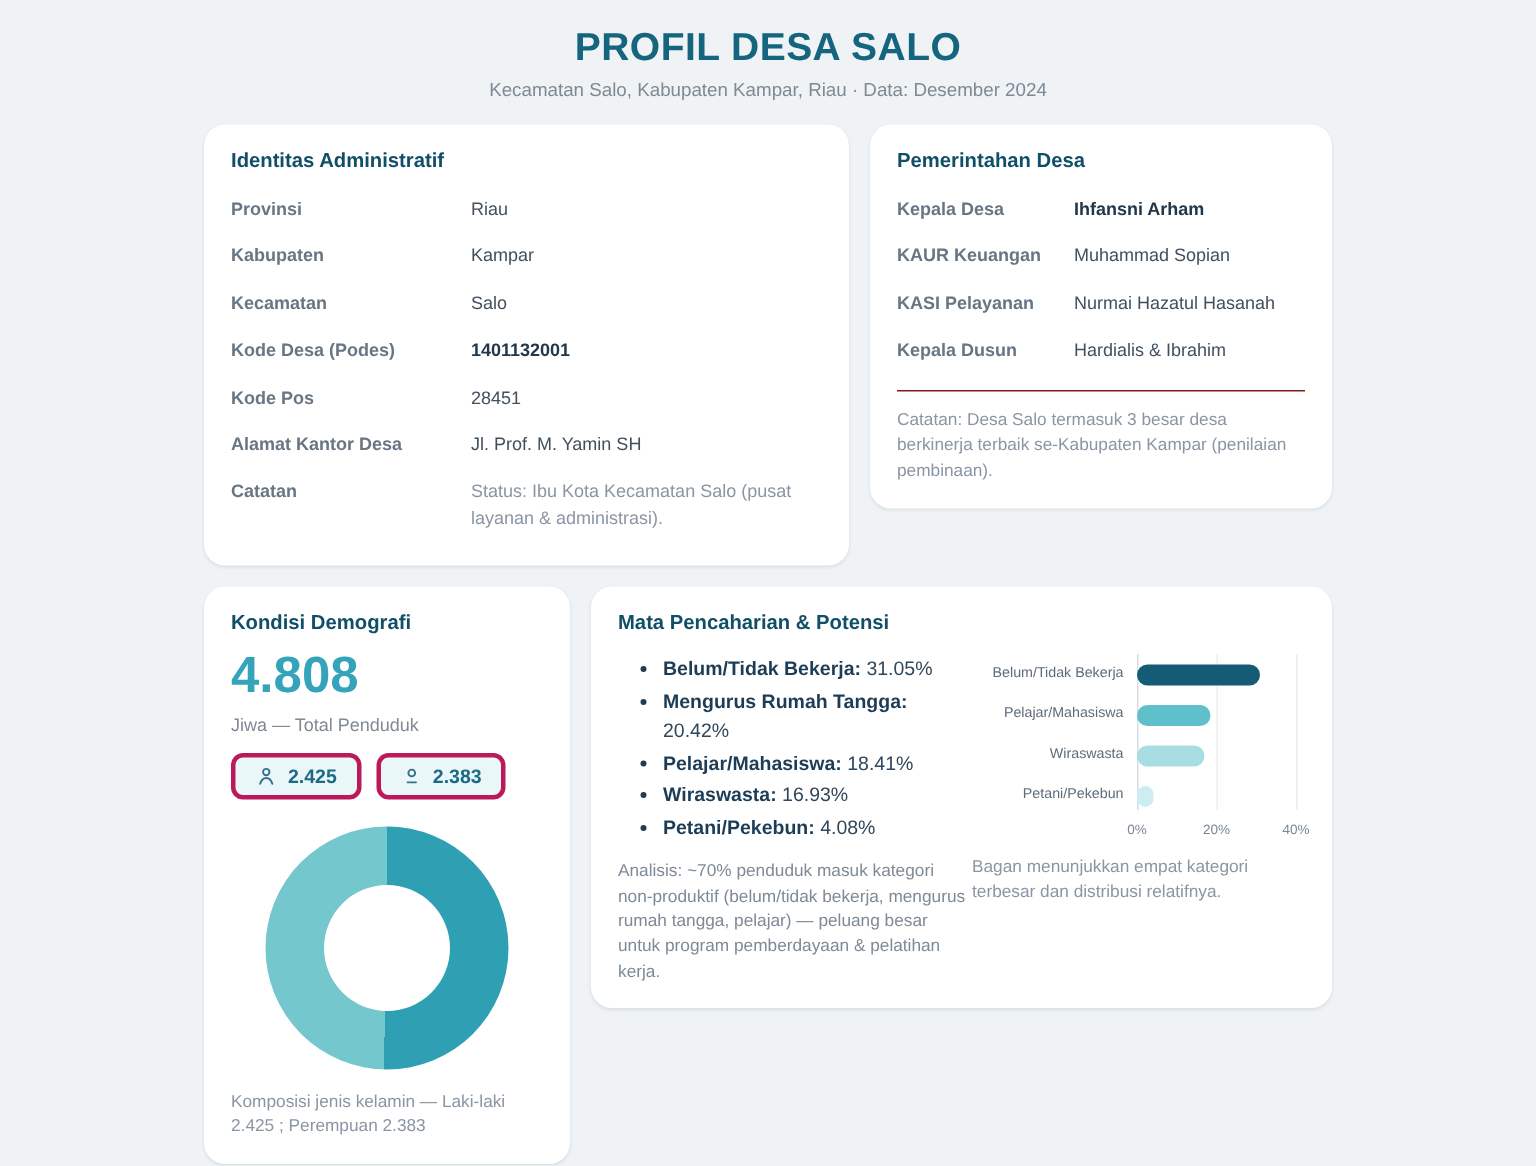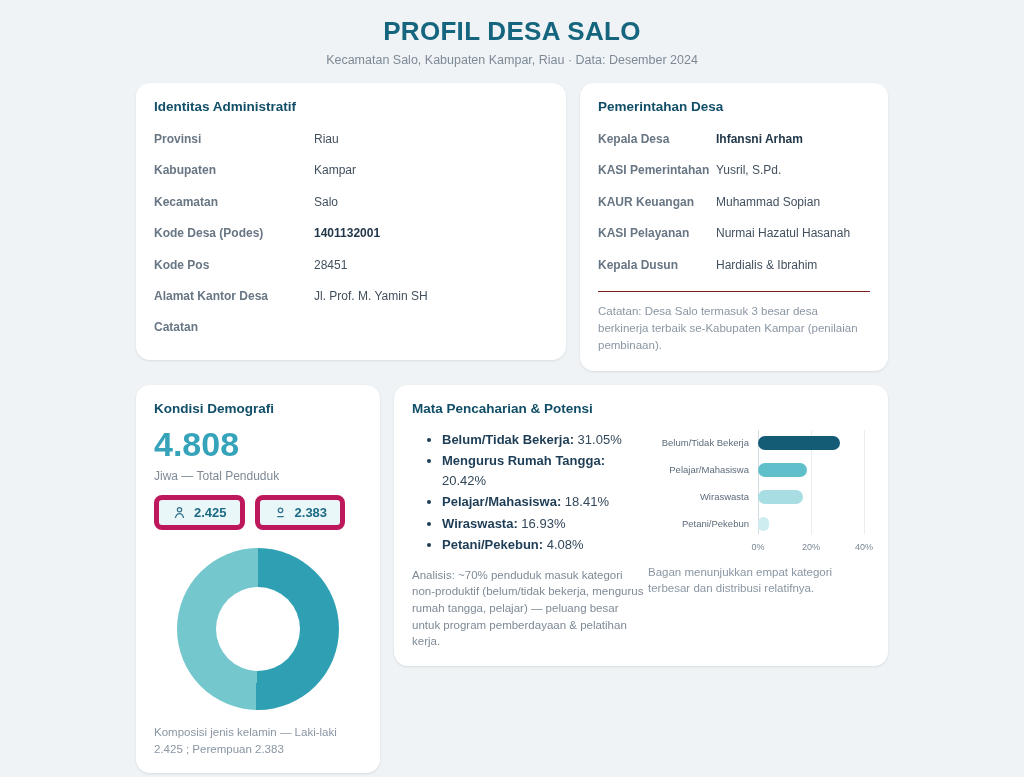--- a/index.html
+++ b/index.html
@@ -40,21 +40,21 @@
     border-top:1px solid #7f1d1d; margin-top:10px; padding-top:11px;
     font-size:11.5px; color:#8a96a3; line-height:1.5;
   }
 
   
   .big-number { font-size:34px; font-weight:700; color:#35a4ba; line-height:1.1; margin-top:0; }
   .big-number-label { font-size:12px; color:#7e8a96; margin-top:6px; }
   .badge-row { display:flex; gap:10px; margin-top:12px; }
   .badge {
     display:flex; align-items:center; gap:7px;
-    background:#eaf7f9; border:5px solid #be185d; border-radius:8px;
+    background:#eaf7f9; border:3px solid #be185d; border-radius:8px;
     padding:5px 13px; font-size:13px; font-weight:700; color:#1c6a84;
   }
   .badge svg { display:block; }
   .donut { width:162px; height:162px; border-radius:50%; margin:18px auto 14px; position:relative; }
   .donut::after {
     content:""; position:absolute; width:84px; height:84px; border-radius:50%;
     background:#fff; left:50%; top:50%; transform:translate(-50%,-50%);
   }
   .caption { font-size:11.5px; color:#8a96a3; line-height:1.45; }
 
@@ -115,34 +115,31 @@
           <div class="info-row">
             <div class="info-label">Kode Pos</div>
             <div class="info-value">28451</div>
           </div>
           <div class="info-row">
             <div class="info-label">Alamat Kantor Desa</div>
             <div class="info-value">Jl. Prof. M. Yamin SH</div>
           </div>
           <div class="info-row">
             <div class="info-label">Catatan</div>
+            <div class="info-value muted">Status: Ibu Kota Kecamatan Salo (pusat layanan &amp; administrasi).</div>
           </div>
         </div>
     </div>
 
     <div class="card g118">
       <div class="card-title">Pemerintahan Desa</div>
       <div>
           <div class="info-row">
             <div class="info-label">Kepala Desa</div>
             <div class="info-value bold">Ihfansni Arham</div>
-          </div>
-          <div class="info-row">
-            <div class="info-label">KASI Pemerintahan</div>
-            <div class="info-value">Yusril, S.Pd.</div>
           </div>
           <div class="info-row">
             <div class="info-label">KAUR Keuangan</div>
             <div class="info-value">Muhammad Sopian</div>
           </div>
           <div class="info-row">
             <div class="info-label">KASI Pelayanan</div>
             <div class="info-value">Nurmai Hazatul Hasanah</div>
           </div>
           <div class="info-row">

